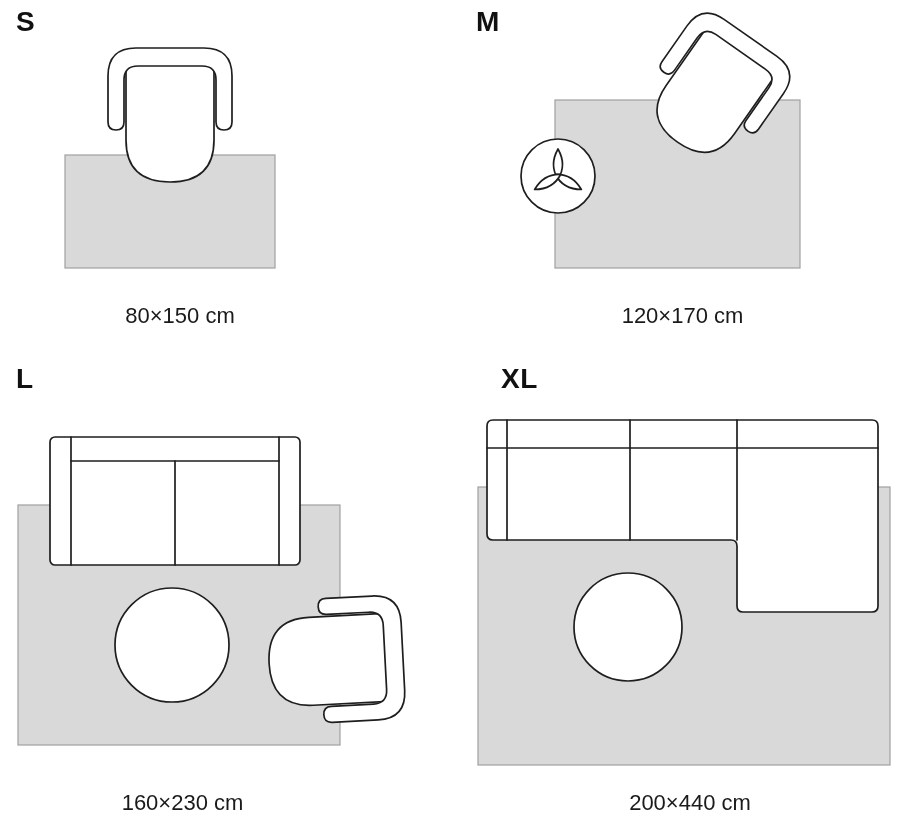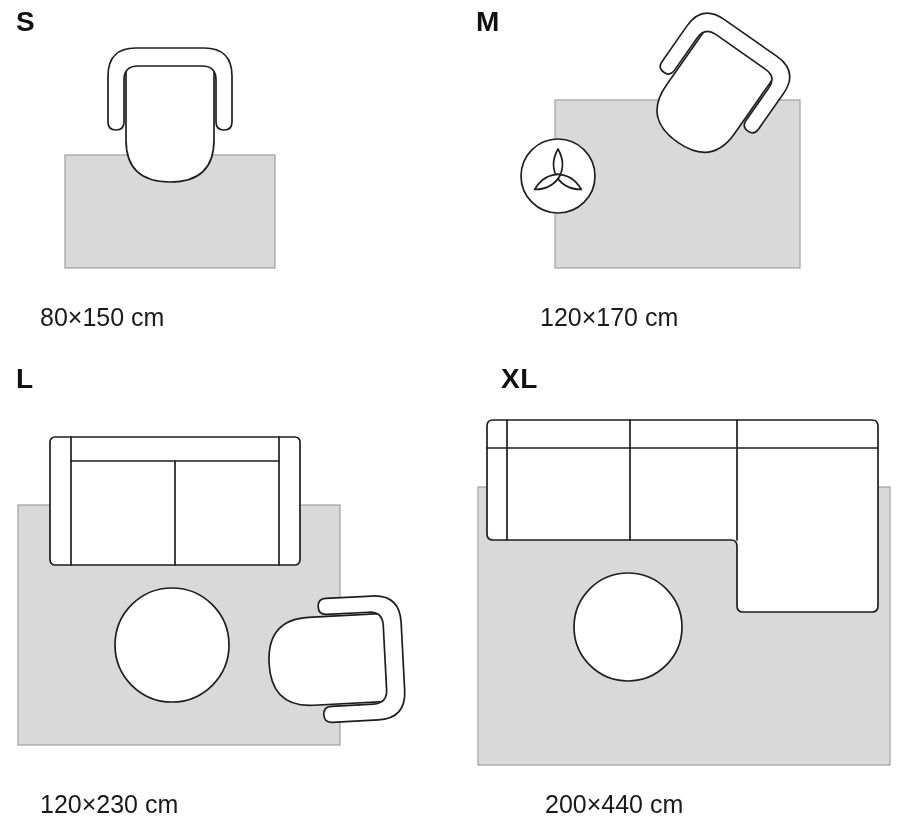--- a/index.html
+++ b/index.html
@@ -15,22 +15,23 @@
   .gfx { position: absolute; left: 0; top: 0; }
   .size-letter {
     position: absolute;
     font-size: 28px;
     font-weight: 700;
     letter-spacing: 0.5px;
     color: #111111;
   }
   .dim-label {
     position: absolute;
-    font-size: 25px;
+    font-size: 22px;
     font-weight: 400;
+    text-align: center;
     color: #1a1a1a;
   }
   .rug  { fill: #d9d9d9; stroke: #a0a0a0; stroke-width: 1.2; }
   .furn { fill: #ffffff; stroke: #1e1e1e; stroke-width: 1.7; stroke-linejoin: round; }
   .line { fill: none; stroke: #1e1e1e; stroke-width: 1.7; stroke-linecap: round; }
 </style>
 </head>
 <body>
 
 <div class="canvas">
@@ -89,18 +90,18 @@
     </g>
   </svg>
 
   <div class="size-letter" style="left:16px; top:6px;">S</div>
   <div class="dim-label" style="left:40px; top:303px; width:280px;">80×150 cm</div>
 
   <div class="size-letter" style="left:476px; top:6px;">M</div>
   <div class="dim-label" style="left:540px; top:303px; width:285px;">120×170 cm</div>
 
   <div class="size-letter" style="left:16px; top:363px;">L</div>
-  <div class="dim-label" style="left:40px; top:790px; width:285px;">120×230 cm</div>
+  <div class="dim-label" style="left:40px; top:790px; width:285px;">160×230 cm</div>
 
   <div class="size-letter" style="left:501px; top:363px;">XL</div>
   <div class="dim-label" style="left:545px; top:790px; width:290px;">200×440 cm</div>
 
 </div>
 
 </body></html>

